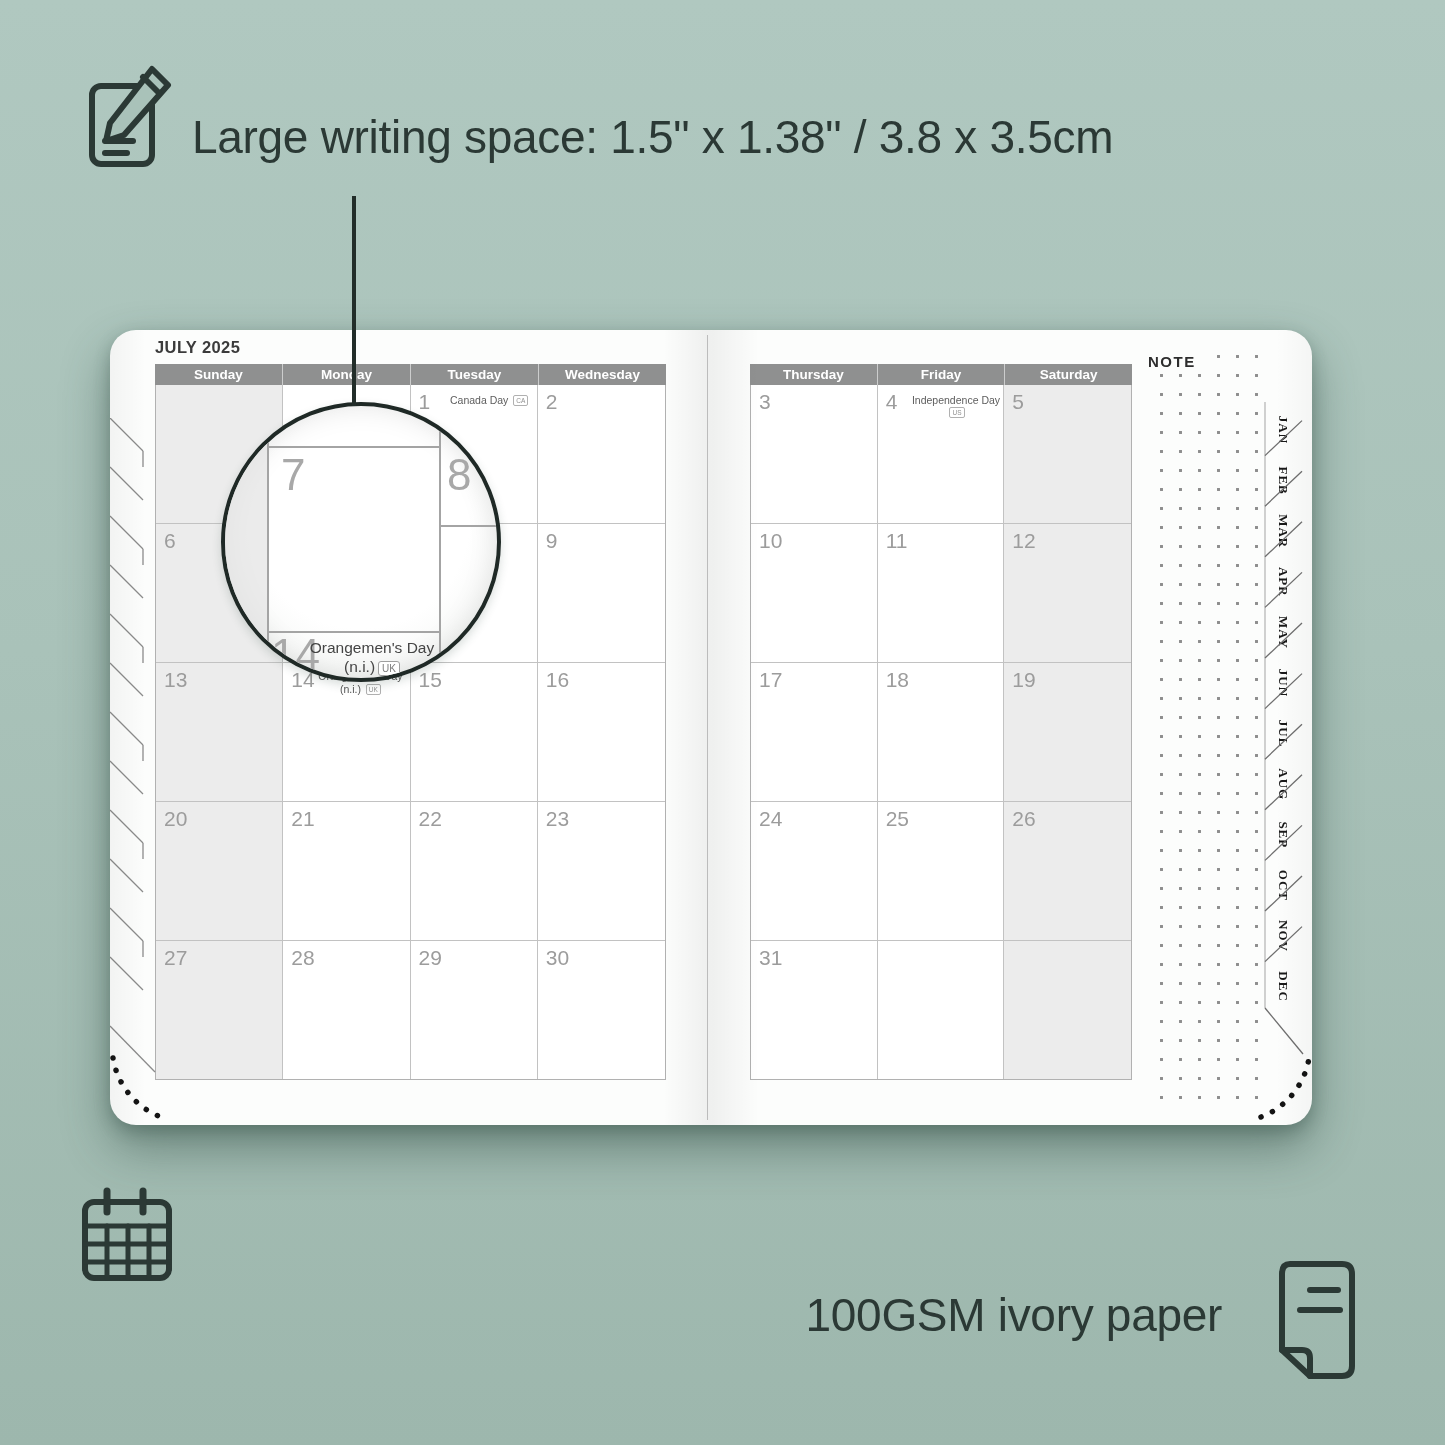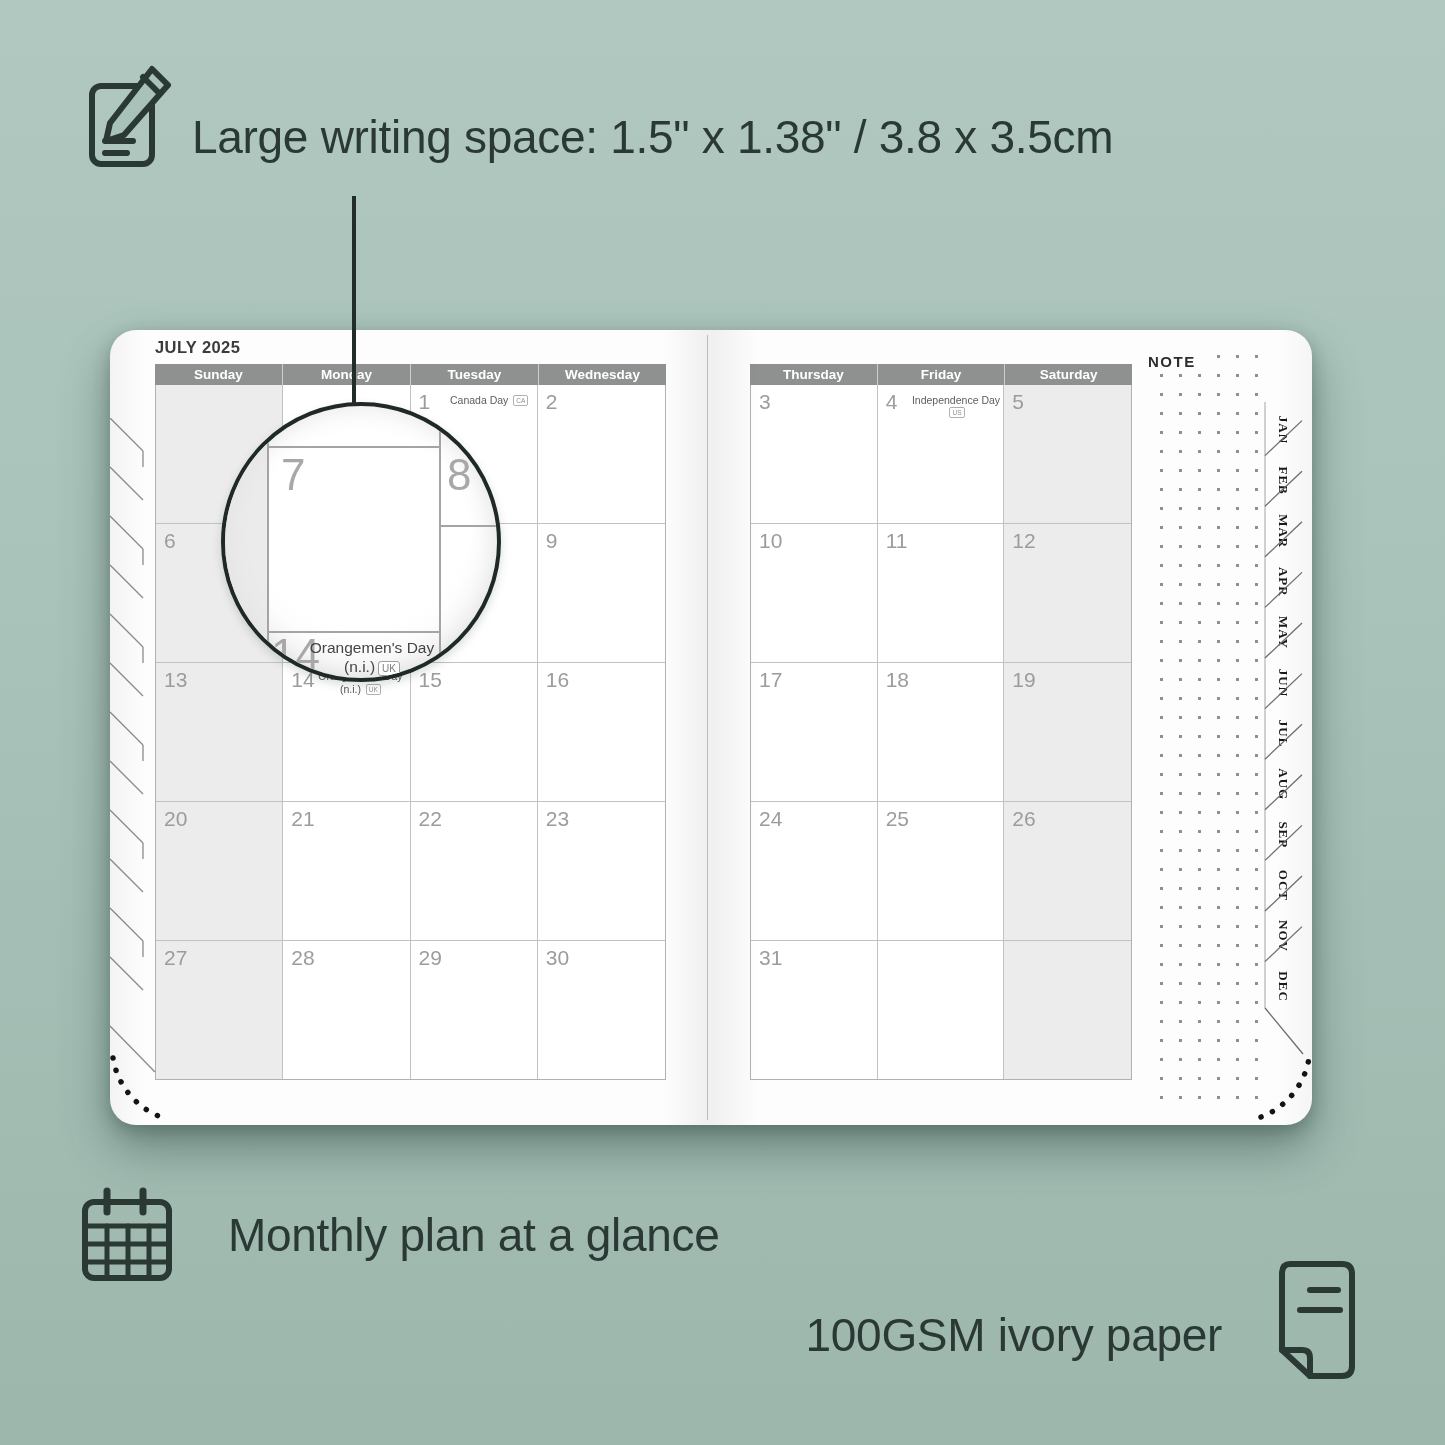--- a/index.html
+++ b/index.html
@@ -7,21 +7,21 @@
     position:relative;width:1445px;height:1445px;overflow:hidden;
     background:linear-gradient(180deg,#b0c8c0 0%,#a9c2b9 45%,#9db7ad 100%);
     font-family:"Liberation Sans",sans-serif;
   }
   .feat-label{
     position:absolute;color:#2b3935;font-size:46px;font-weight:500;
     letter-spacing:-0.3px;white-space:nowrap;
   }
   #label-writing{left:192px;top:110px;}
   #label-monthly{left:228px;top:1208px;}
-  #label-paper{right:223px;top:1288px;margin-top:20px;}
+  #label-paper{right:223px;top:1288px;}
   .feat-icon{position:absolute;}
   #icon-writing{left:84px;top:64px;}
   #icon-monthly{left:80px;top:1186px;}
   #icon-paper{left:1272px;top:1258px;}
   .feat-icon svg{stroke:#2b3935;fill:none;stroke-linecap:round;stroke-linejoin:round;}
 
   #connector{position:absolute;left:352px;top:196px;width:4px;height:210px;background:#222d29;z-index:30;}
 
   #book{
     position:absolute;left:110px;top:330px;width:1202px;height:795px;
@@ -324,21 +324,20 @@
       <g stroke-width="5">
         <line x1="5" y1="40" x2="89" y2="40"></line>
         <line x1="5" y1="58" x2="89" y2="58"></line>
         <line x1="5" y1="76" x2="89" y2="76"></line>
         <line x1="27" y1="40" x2="27" y2="92"></line>
         <line x1="48" y1="40" x2="48" y2="92"></line>
         <line x1="69" y1="40" x2="69" y2="92"></line>
       </g>
     </svg>
   </div>
-  <div class="feat-label" id="label-monthly">Monthly plan at a glance</div>
 
   <div class="feat-label" id="label-paper">100GSM ivory paper</div>
   <div class="feat-icon" id="icon-paper">
     <svg width="88" height="124" viewBox="0 0 88 124" stroke-width="6">
       <path d="M18 6 H70 Q80 6 80 16 V108 Q80 118 70 118 H38 L10 92 V16 Q10 6 18 6 Z"></path>
       <path d="M38 118 L38 100 Q38 92 30 92 L10 92"></path>
       <line x1="38" y1="32" x2="66" y2="32"></line>
       <line x1="28" y1="52" x2="68" y2="52"></line>
     </svg>
   </div>

